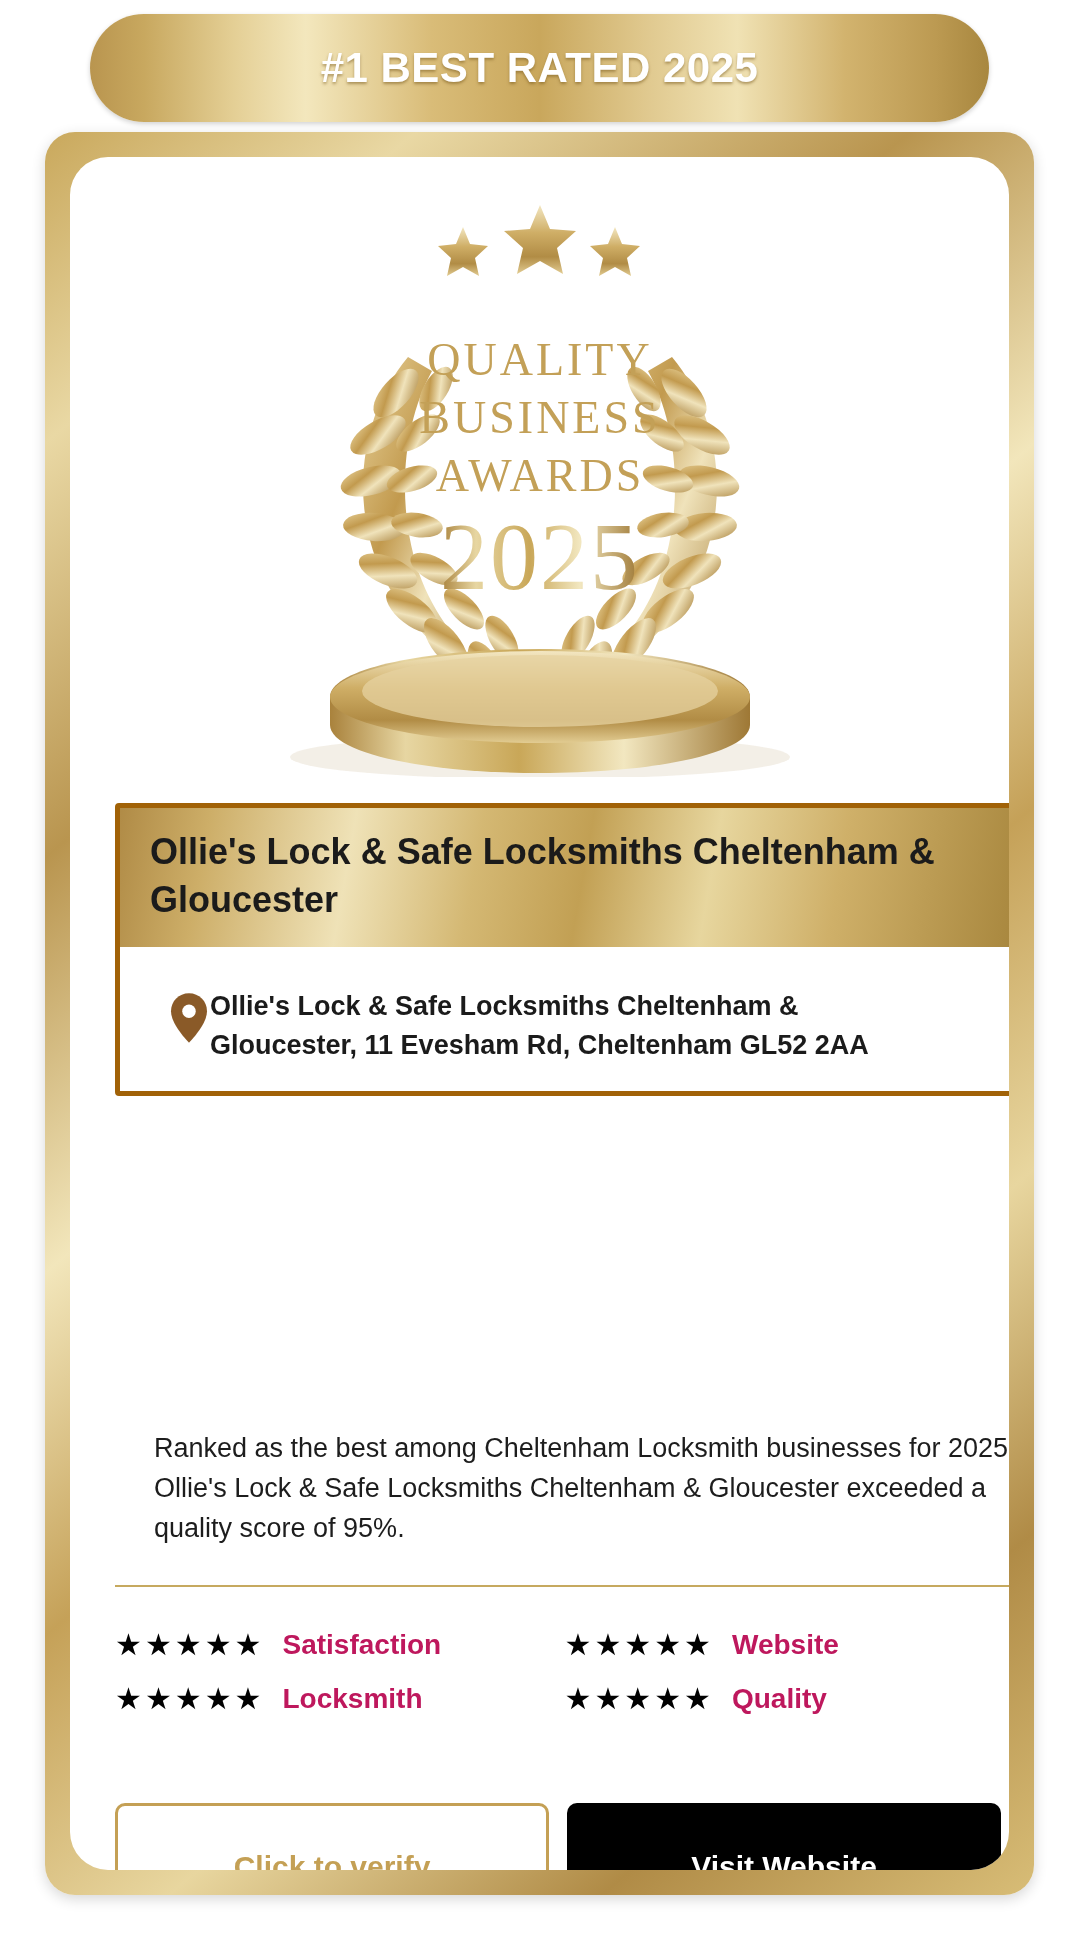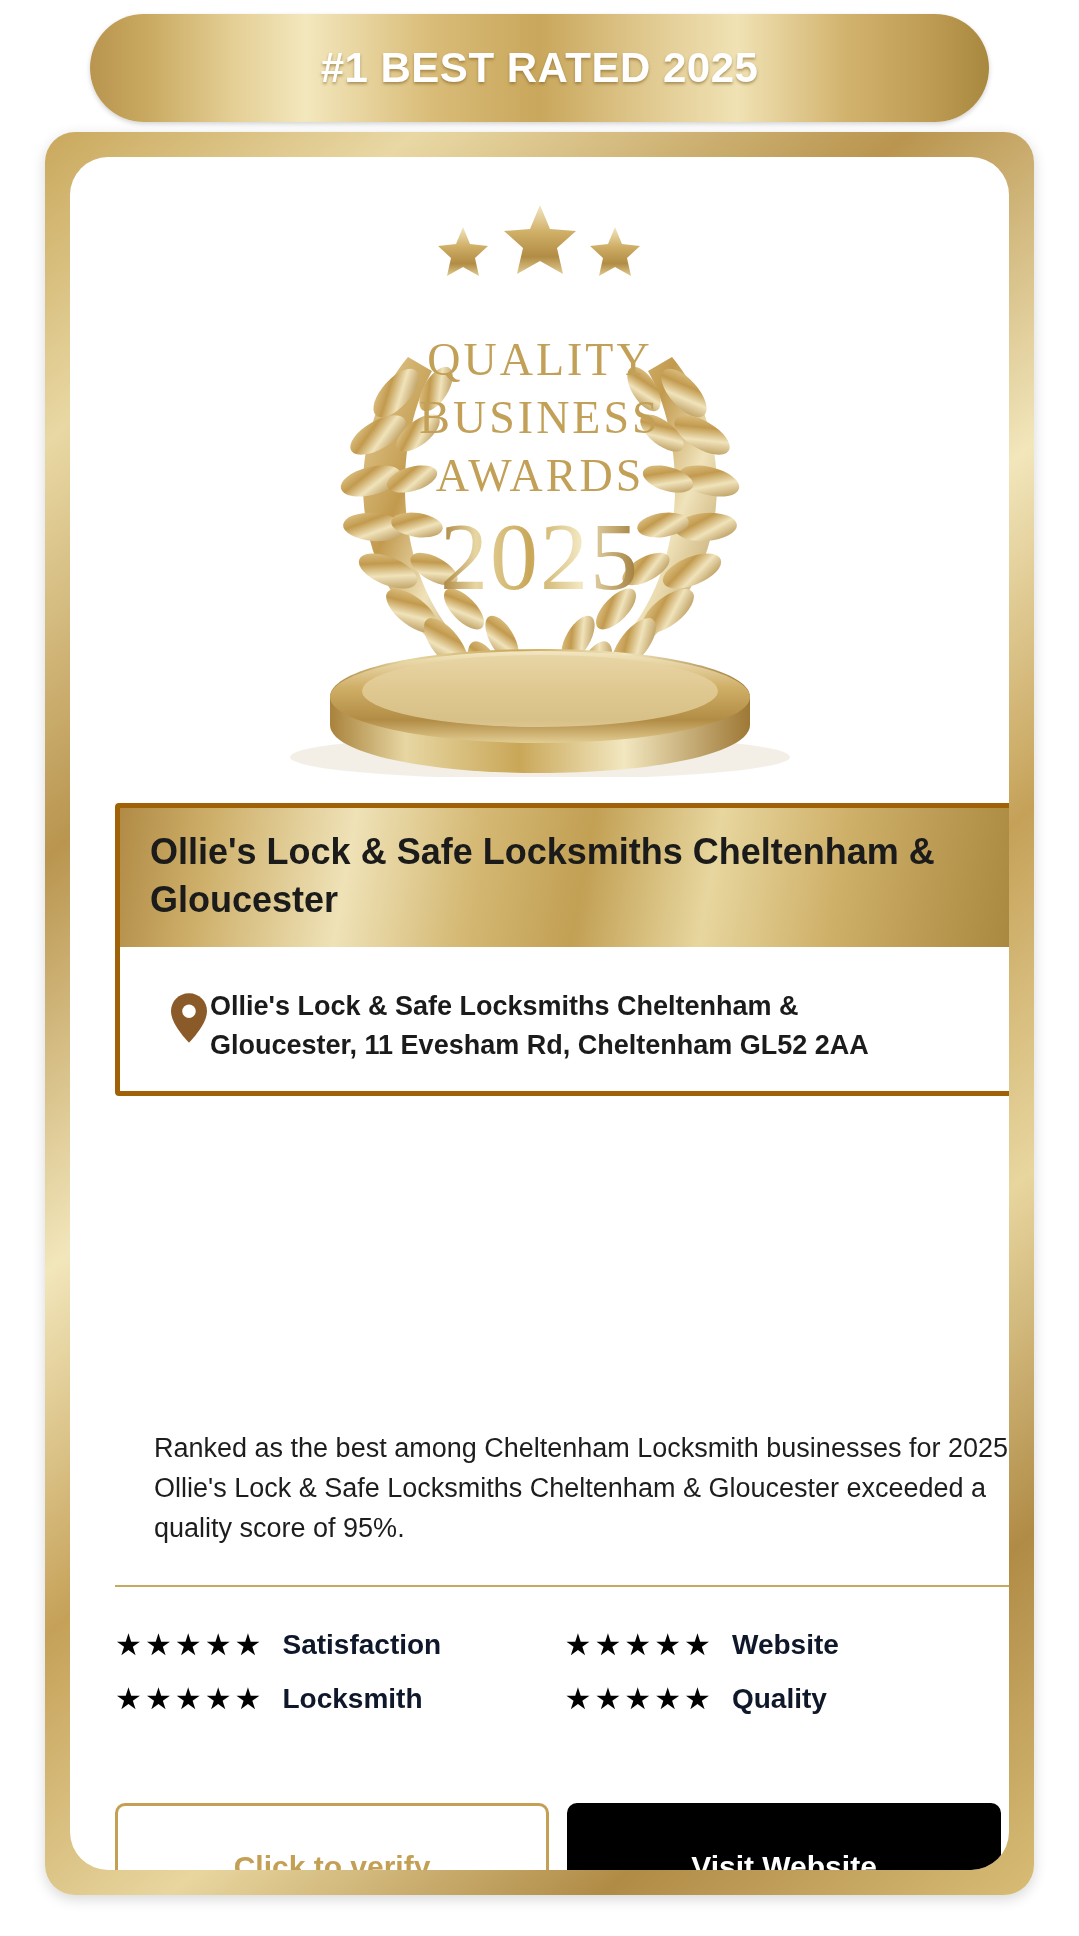--- a/index.html
+++ b/index.html
@@ -171,21 +171,21 @@
   }
   .stars {
     font-size: 30px;
     letter-spacing: 3px;
     color: #000000;
     line-height: 1;
   }
   .rating-label {
     font-size: 28px;
     font-weight: bold;
-    color: #0f172a;
+    color: #be185d;
   }
 
   
   .buttons {
     position: absolute;
     top: 1646px;
     left: 45px;
     width: 899px;
     display: flex;
     gap: 18px;

